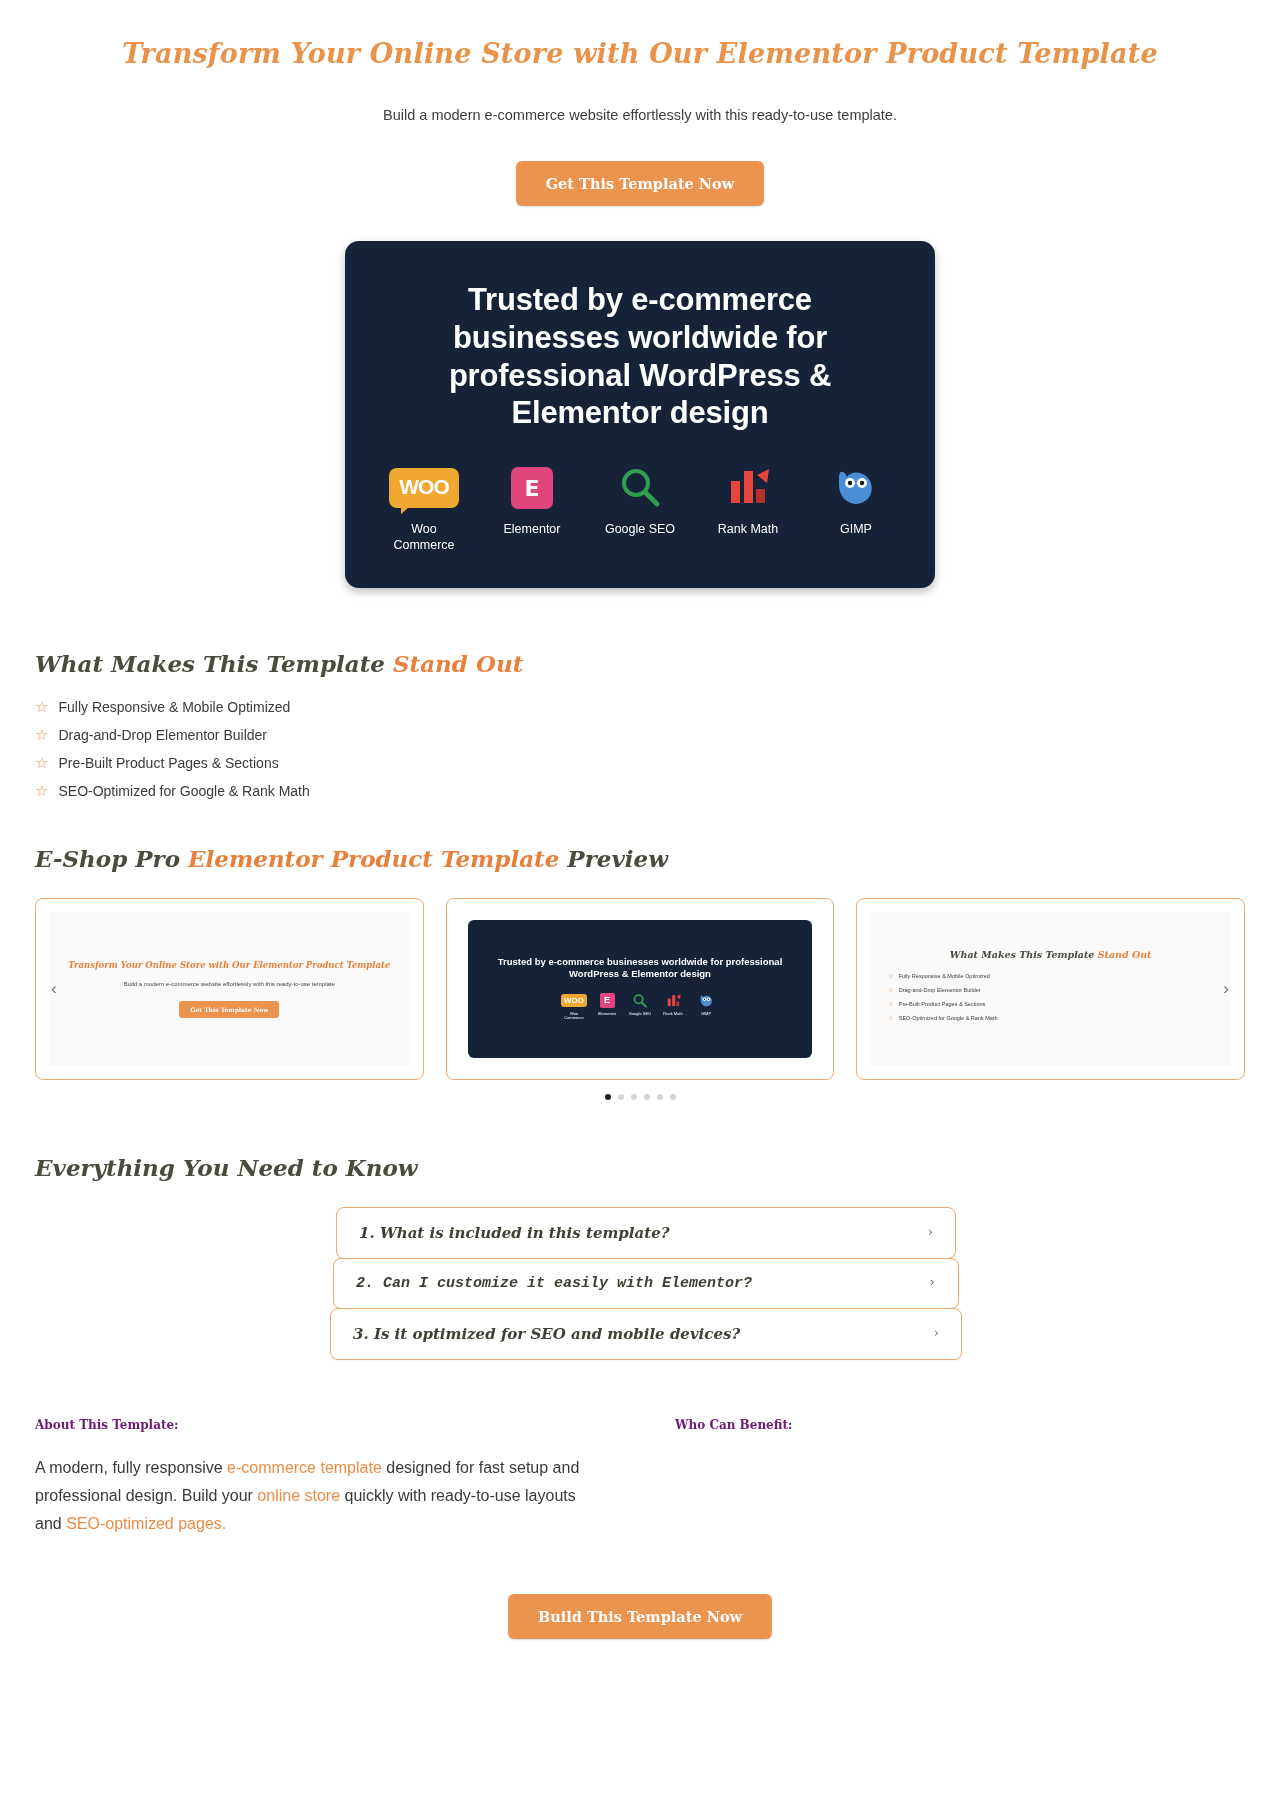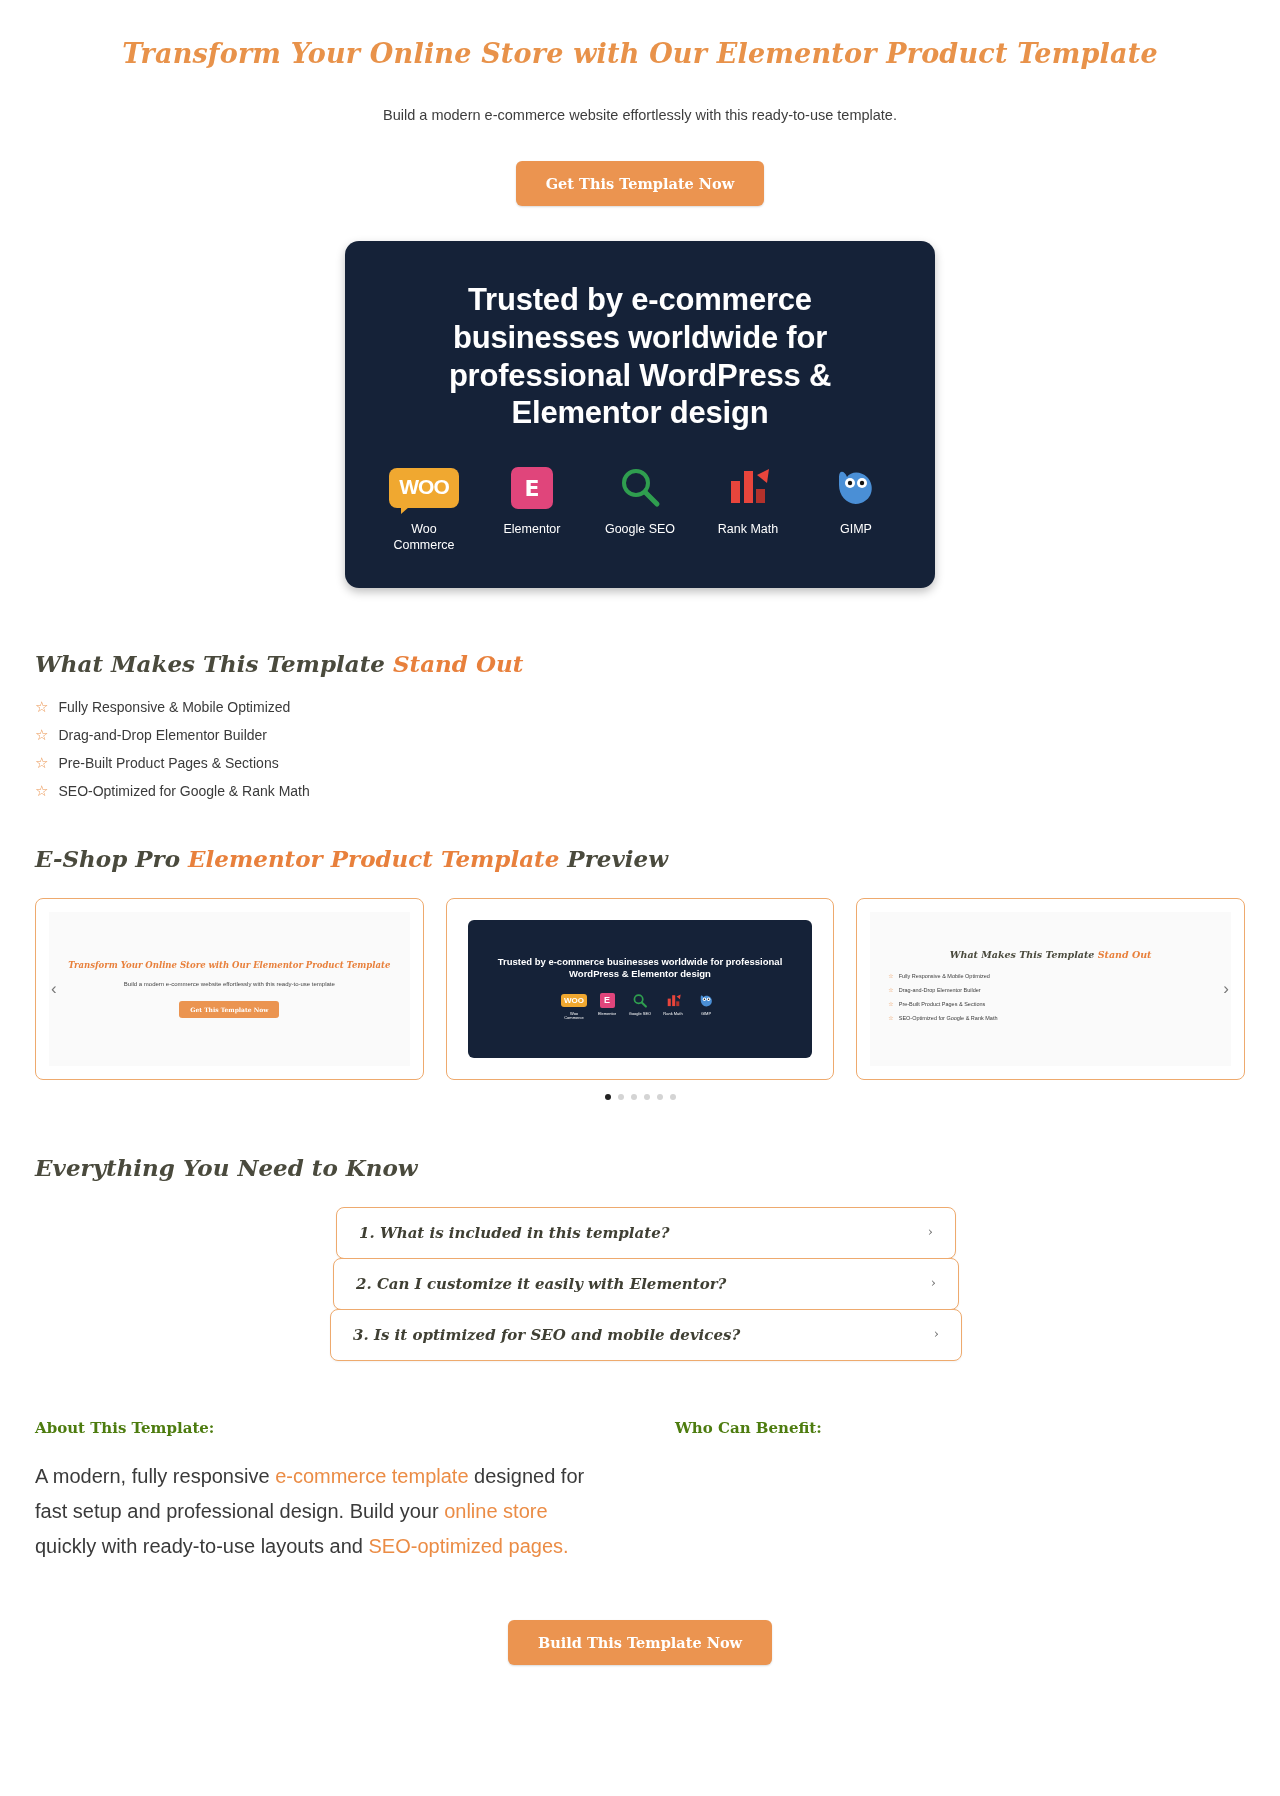--- a/index.html
+++ b/index.html
@@ -244,40 +244,40 @@
     font-family: "DejaVu Serif", serif;
     font-weight: bold;
     font-style: italic;
     font-size: 15px;
     color: #3f3f33;
     box-shadow: 0 1px 2px rgba(0,0,0,.05);
     cursor: pointer;
   }
   .faq-item + .faq-item { margin-top: -1px; }
   .faq-item:nth-child(1) { margin-left: 6px; width: 620px;}
-  .faq-item:nth-child(2) { margin-left: 3px; width: 626px;}
+  .faq-item:nth-child(2) { margin-left: 3px; width: 626px; font-family: Liberation Mono, monospace;}
   .faq-item:nth-child(3) { margin-left: 0px; width: 632px;}
   .chev { color: #6b6b6b; font-size: 13px; font-style: normal; font-weight: normal; }
 
   
   .cols {
     display: flex;
     gap: 70px;
     margin-top: 58px;
   }
   .col { flex: 1; }
   .col h3 {
     font-family: "DejaVu Serif", serif;
     font-weight: bold;
-    font-size: 15px;
-    color: #4d7c0f;
+    font-size: 12px;
+    color: #701a75;
     margin: 0 0 22px;
   }
   .col p {
-    font-size: 20px;
+    font-size: 16px;
     line-height: 1.75;
     color: #3a3a3a;
     margin: 0;
   }
   .lnk { color: #eb8c45; }
 
   .bottom-cta { text-align: center; margin-top: 56px; padding-bottom: 40px; }
 </style>
 </head>
 <body>

